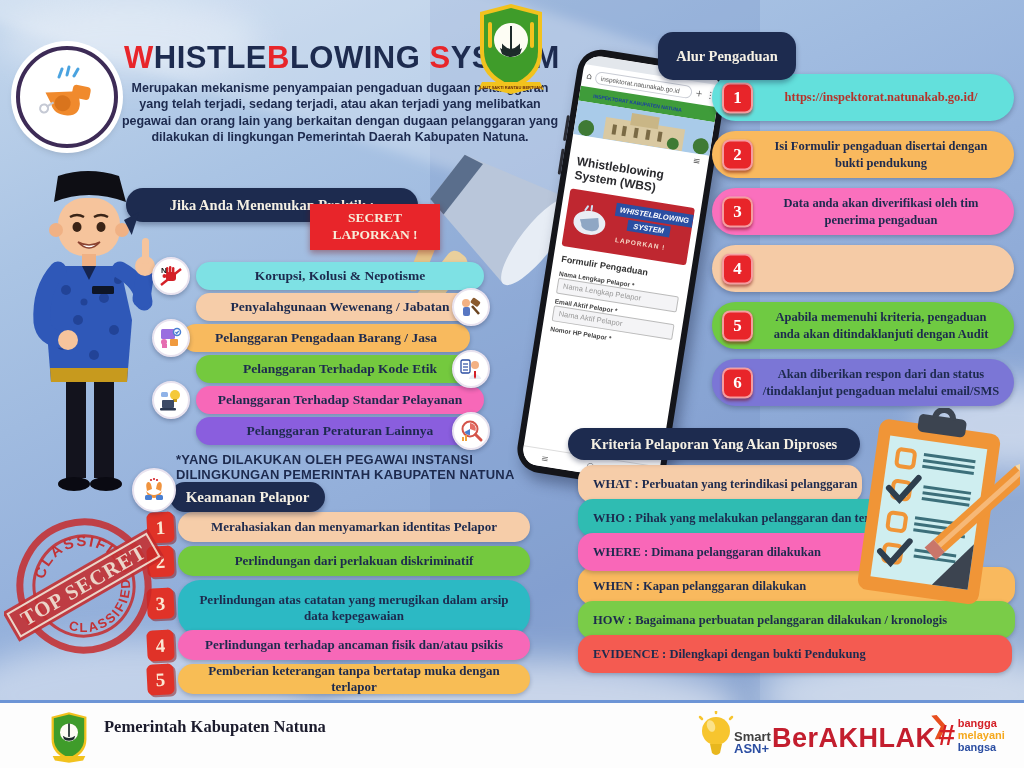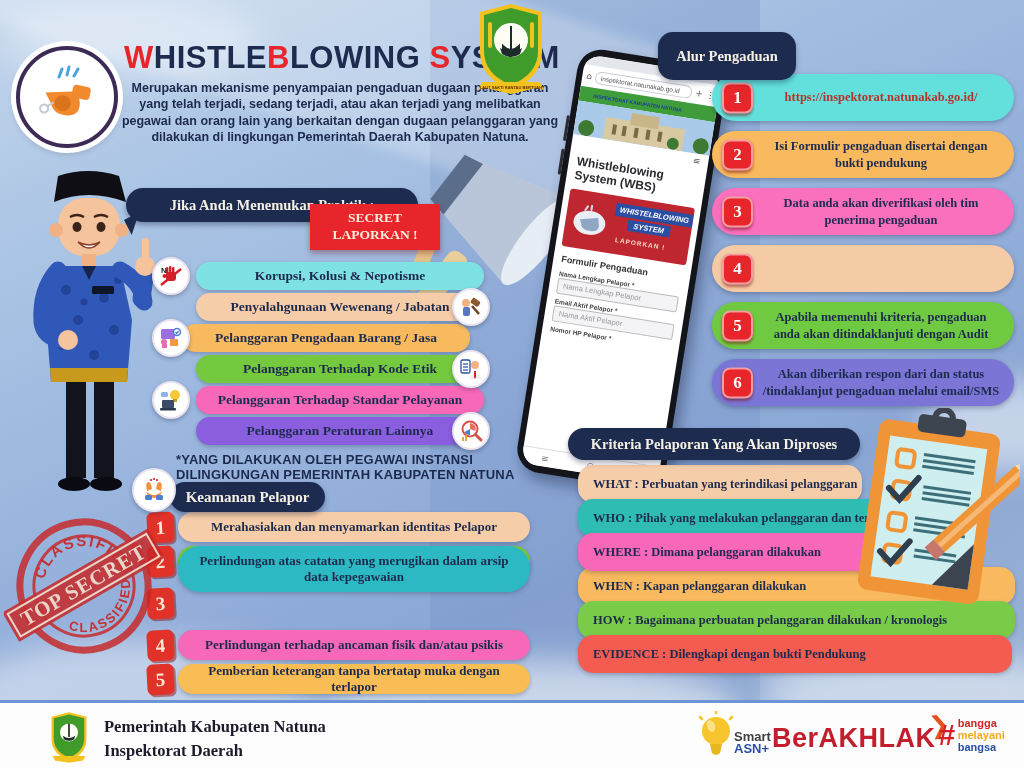--- a/index.html
+++ b/index.html
@@ -319,21 +319,21 @@
           <circle cx="18" cy="5" r="1.1"></circle>
         </g>
       </svg>
   </div>
 
   <div class="sec-num" style="top:512px;">1</div>
   <div class="sec-row" style="top: 512px; height: 30px; background-color: rgb(246, 205, 169);">Merahasiakan dan menyamarkan identitas Pelapor</div>
   <div class="sec-num" style="top:546px;">2</div>
   <div class="sec-row" style="top: 546px; height: 30px; background-color: rgb(116, 201, 62);">Perlindungan dari perlakuan diskriminatif</div>
   <div class="sec-num" style="top:588px;">3</div>
-  <div class="sec-row" style="top: 546px; height: 46px; border-radius: 22px; background-color: rgb(44, 185, 196);">Perlindungan atas catatan yang merugikan dalam arsip data kepegawaian</div>
+  <div class="sec-row" style="top: 580px; height: 56px; border-radius: 22px; background-color: rgb(44, 185, 196);">Perlindungan atas catatan yang merugikan dalam arsip data kepegawaian</div>
   <div class="sec-num" style="top:630px;">4</div>
   <div class="sec-row" style="top: 630px; height: 30px; background-color: rgb(247, 104, 184);">Perlindungan terhadap ancaman fisik dan/atau psikis</div>
   <div class="sec-num" style="top:664px;">5</div>
   <div class="sec-row" style="top: 664px; height: 30px; background-color: rgb(248, 189, 85);">Pemberian keterangan tanpa bertatap muka dengan terlapor</div>
 
   <svg id="stamp" viewBox="0 0 160 168">
     <g transform="rotate(-16 80 84)" fill="none">
       <circle cx="80" cy="84" r="64" stroke="#c62828" stroke-width="7" opacity=".9"></circle>
       <circle cx="80" cy="84" r="50" stroke="#c62828" stroke-width="3" opacity=".9"></circle>
       <defs>
@@ -500,21 +500,20 @@
     <svg id="footer-crest" width="42" height="54" viewBox="0 0 70 96">
       <path d="M35 2 L66 10 L66 50 Q66 76 35 88 Q4 76 4 50 L4 10 Z" fill="#f2c21e"></path>
       <path d="M35 6 L62 13 L62 49 Q62 72 35 83 Q8 72 8 49 L8 13 Z" fill="#3f9c2a"></path>
       <circle cx="35" cy="38" r="16" fill="#fdfdf4"></circle>
       <path d="M24 44 Q35 52 46 44 L44 50 Q35 56 26 50 Z" fill="#1d2b2b"></path>
       <rect x="33.5" y="22" width="3" height="24" fill="#1d2b2b"></rect>
       <path d="M6 80 L64 80 L60 88 L35 92 L10 88 Z" fill="#f2c21e"></path>
     </svg>
     <div id="footer-org">
       <div>Pemerintah Kabupaten Natuna</div>
-      <div>Inspektorat Daerah</div>
     </div>
 
     <div id="smart-asn">
       <svg width="46" height="50" viewBox="0 0 46 50">
         <circle cx="22" cy="20" r="14" fill="#f7c52e"></circle>
         <path d="M16 33 L28 33 L26 42 Q22 46 18 42 Z" fill="#e8b71e"></path>
         <ellipse cx="17" cy="15" rx="4" ry="6" fill="#fbe28a" transform="rotate(-20 17 15)"></ellipse>
         <g stroke="#f7c52e" stroke-width="2.5" stroke-linecap="round">
           <line x1="22" y1="2" x2="22" y2="0"></line>
             <line x1="8" y1="8" x2="6" y2="6"></line>

